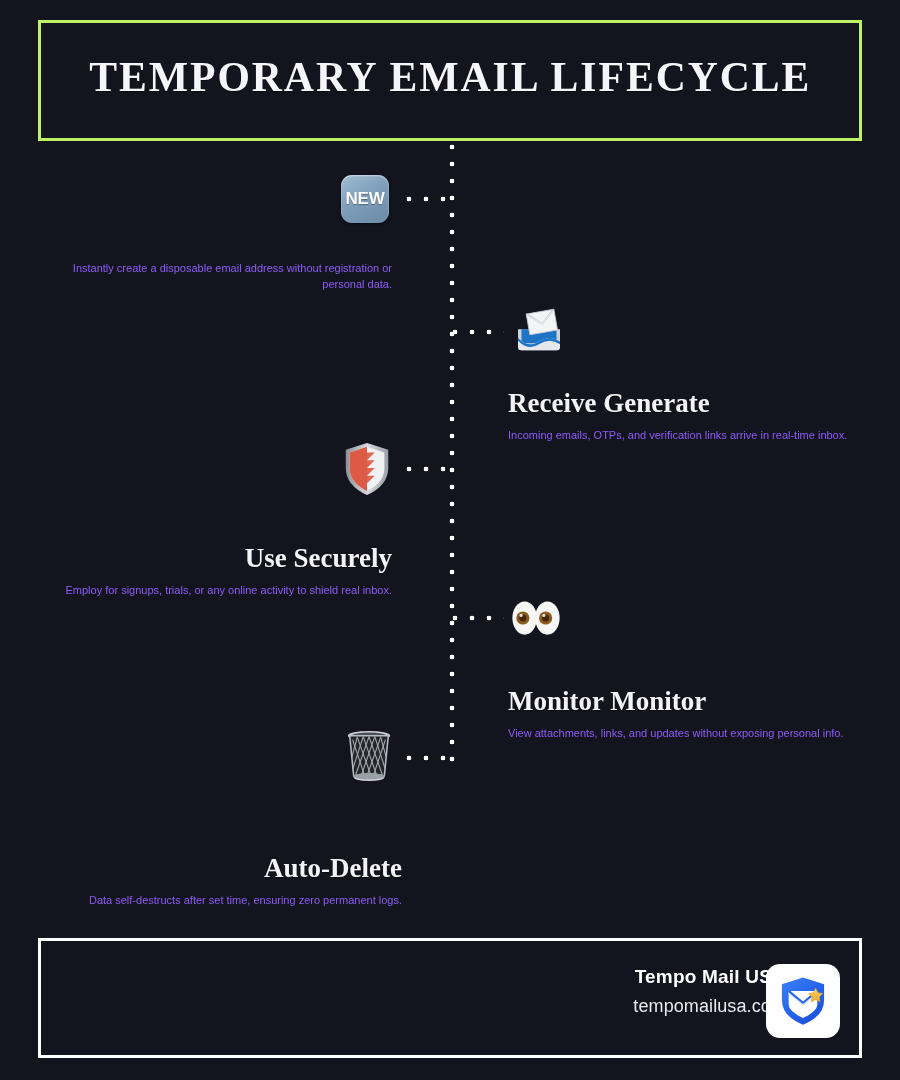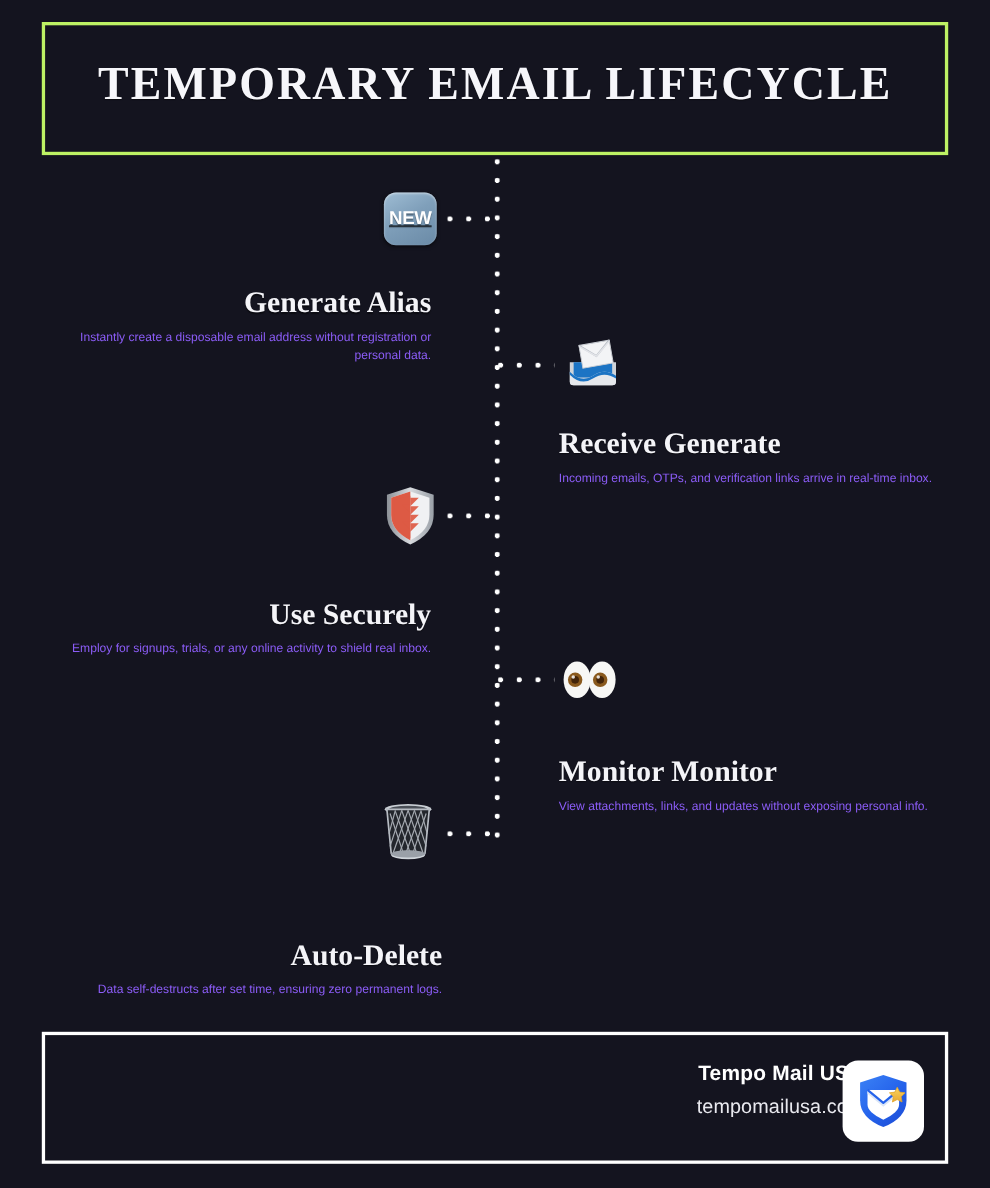--- a/index.html
+++ b/index.html
@@ -84,22 +84,21 @@
   .step.right-col { text-align: right; }
   .step.left-col  { text-align: left; }
 
   
   .icon-wrap {
     position: absolute;
     width: 56px;
     height: 56px;
     display: flex;
     align-items: center;
-    justify-content: flex-end;
-    text-decoration: underline;
+    justify-content: flex-start;
   }
 
   
   .badge-new {
     width: 48px;
     height: 48px;
     border-radius: 11px;
     background: linear-gradient(150deg, #9fbdd4 0%, #7f9fba 45%, #6a8aa6 100%);
     box-shadow: inset 0 1px 2px rgba(255,255,255,0.55), 0 1px 3px rgba(0,0,0,0.5);
     display: flex;
@@ -171,21 +170,20 @@
 <div class="connector" style="left:406px; top:466px; width:48px;"></div>
 <div class="connector" style="left:452px; top:615px; width:52px;"></div>
 <div class="connector" style="left:406px; top:755px; width:48px;"></div>
 
 <div class="icon-wrap" style="left:341px; top:171px;">
   <div class="badge-new">
     <span>NEW</span>
   </div>
 </div>
 <div class="step right-col" style="left:40px; top:261px; width:352px;">
-  <h2 class="step-title">Generate Alias</h2>
   <p class="step-desc">Instantly create a disposable email address without registration or personal data.</p>
 </div>
 
 <div class="icon-wrap" style="left:511px; top:303px;">
   <svg width="56" height="56" viewBox="0 0 64 64">
 
     <path d="M8 30 L8 50 Q8 54 12 54 L52 54 Q56 54 56 50 L56 30 Z" fill="#cfd3d8"></path>
 
     <path d="M12 30 L12 46 L52 46 L52 30 Z" fill="#1c74c4"></path>
 

